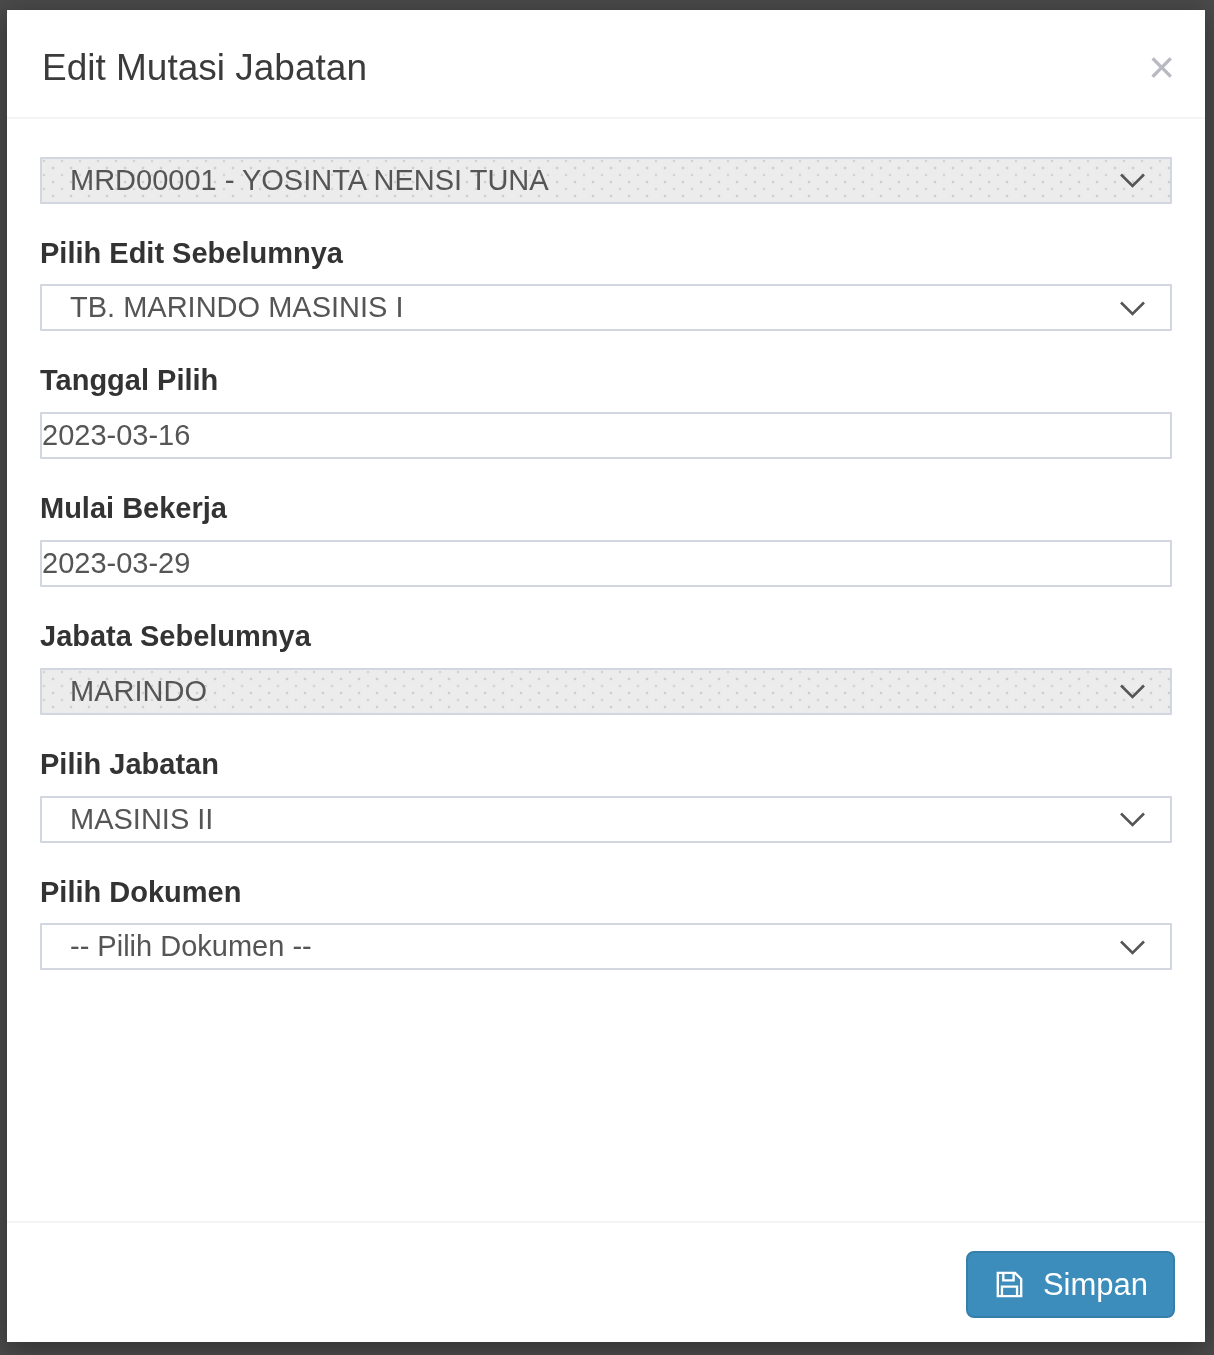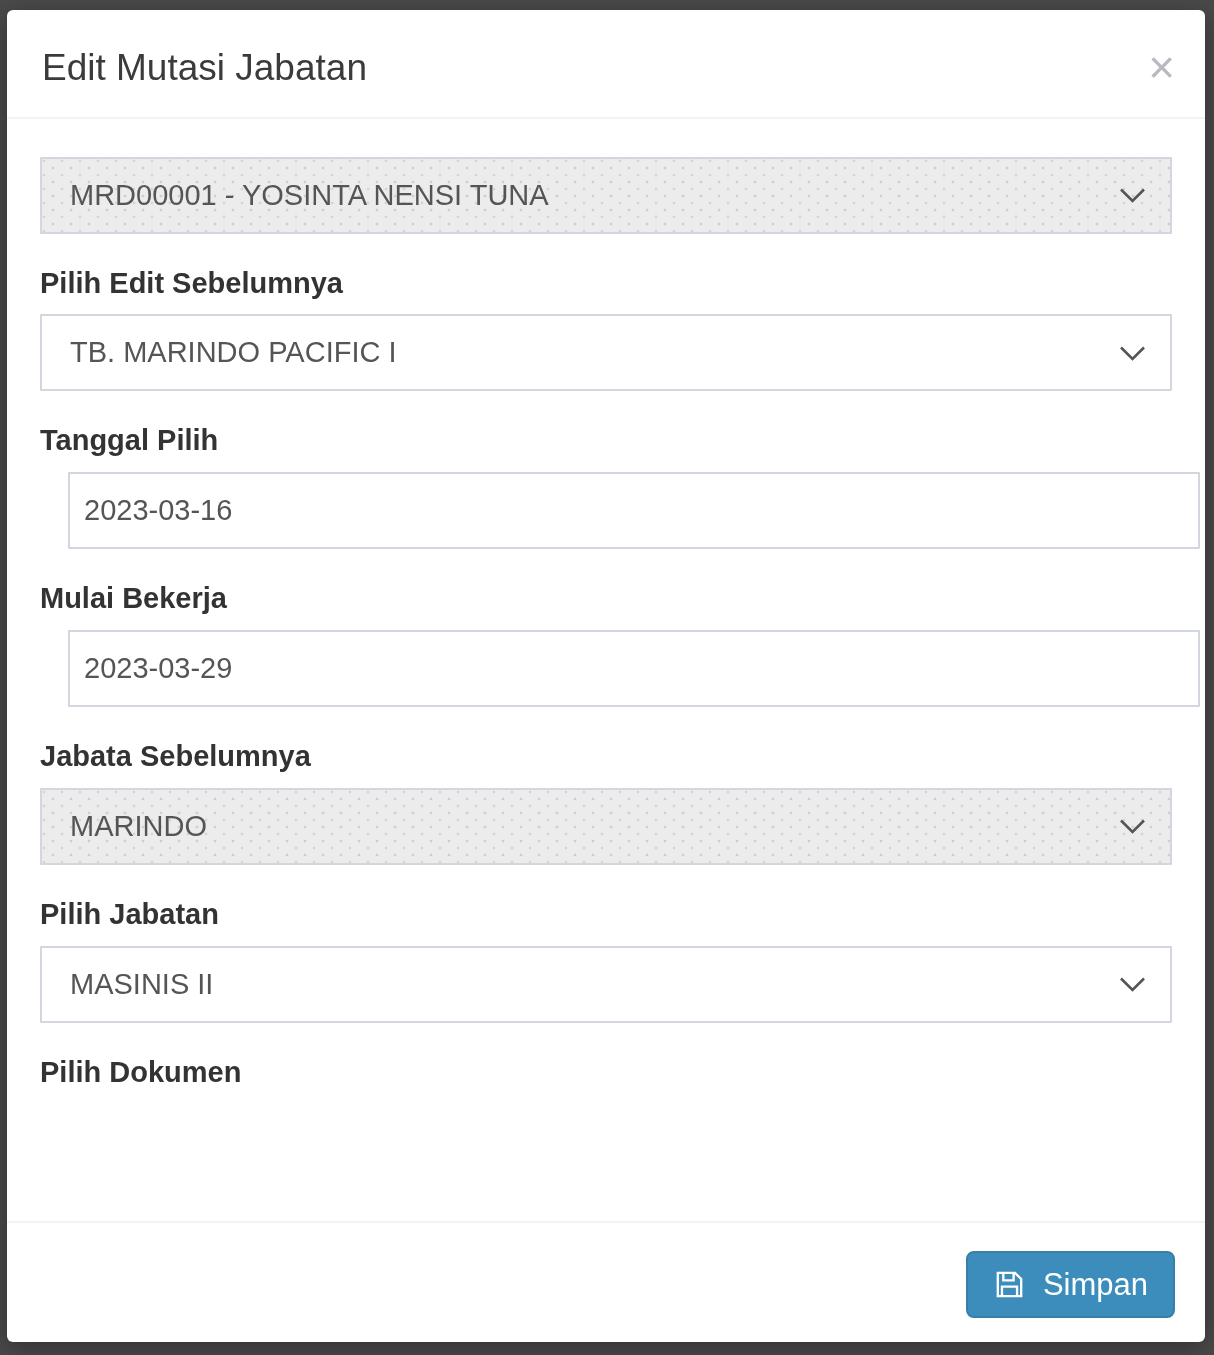--- a/index.html
+++ b/index.html
@@ -7,21 +7,21 @@
     width: 1214px; height: 1355px;
     background: #4a4a4a;
     font-family: "Liberation Sans", "DejaVu Sans", sans-serif;
     overflow: hidden;
   }
   .modal {
     position: absolute;
     left: 7px; top: 10px;
     width: 1198px; height: 1332px;
     background: #ffffff;
-    border-radius: 6px;
+    border-radius: 0;
     box-shadow: 0 6px 26px rgba(0,0,0,0.35);
     display: flex;
     flex-direction: column;
   }
   .modal-header {
     position: relative;
     padding: 38px 36px 28px 35px;
     border-bottom: 2px solid #f4f4f4;
   }
   .modal-title {
@@ -48,21 +48,21 @@
   .field-label {
     display: block;
     font-size: 29px;
     font-weight: 700;
     color: #333333;
     line-height: 1.2;
     margin-bottom: 14px;
   }
   .control {
     width: 100%;
-    height: 77px;
+    height: 47px;
     border: 2px solid #d2d6de;
     background: #ffffff;
     font-size: 29px;
     color: #555555;
     border-radius: 1px;
   }
   .select-control {
     display: flex;
     align-items: center;
     position: relative;
@@ -84,24 +84,23 @@
     text-overflow: ellipsis;
   }
   .chevron {
     position: absolute;
     right: 24px;
     top: 50%;
     transform: translateY(-44%);
   }
   .text-control {
     display: block;
-    padding: 0 14px;
+    padding: 0 0;
     font-family: "Liberation Sans", "DejaVu Sans", sans-serif;
     outline: none;
-    margin-left: 28px;
   }
   .modal-footer {
     margin-top: auto;
     border-top: 2px solid #f4f4f4;
     padding: 28px 30px 24px 30px;
     text-align: right;
   }
   .save-btn {
     display: inline-flex;
     align-items: center;
@@ -135,21 +134,21 @@
         <span class="select-value">MRD00001 - YOSINTA NENSI TUNA</span>
         <svg class="chevron" width="27" height="17" viewBox="0 0 27 17">
             <polyline points="2,2 13.5,13.5 25,2" fill="none" stroke="#555555" stroke-width="2.6"></polyline>
           </svg>
       </div>
     </div>
 
     <div class="form-group">
       <label class="field-label">Pilih Edit Sebelumnya</label>
       <div class="control select-control">
-        <span class="select-value">TB. MARINDO PACIFIC I</span>
+        <span class="select-value">TB. MARINDO MASINIS I</span>
         <svg class="chevron" width="27" height="17" viewBox="0 0 27 17">
             <polyline points="2,2 13.5,13.5 25,2" fill="none" stroke="#555555" stroke-width="2.6"></polyline>
           </svg>
       </div>
     </div>
 
     <div class="form-group">
       <label class="field-label">Tanggal Pilih</label>
       <input type="text" class="control text-control" value="2023-03-16" style="">
     </div>
@@ -174,20 +173,26 @@
       <div class="control select-control">
         <span class="select-value">MASINIS II</span>
         <svg class="chevron" width="27" height="17" viewBox="0 0 27 17">
             <polyline points="2,2 13.5,13.5 25,2" fill="none" stroke="#555555" stroke-width="2.6"></polyline>
           </svg>
       </div>
     </div>
 
     <div class="form-group">
       <label class="field-label">Pilih Dokumen</label>
+      <div class="control select-control">
+        <span class="select-value">-- Pilih Dokumen --</span>
+        <svg class="chevron" width="27" height="17" viewBox="0 0 27 17">
+            <polyline points="2,2 13.5,13.5 25,2" fill="none" stroke="#555555" stroke-width="2.6"></polyline>
+          </svg>
+      </div>
     </div>
 
   </div>
 
   <div class="modal-footer">
     <button class="save-btn">
       <span class="save-icon-wrap">
         <svg width="33" height="33" viewBox="0 0 24 24" fill="none" stroke="#ffffff" stroke-width="1.7">
           <path d="M3.5 3.5 H16 L20.5 8 V20.5 H3.5 Z"></path>
           <path d="M7.5 3.5 V9 H15 V3.5"></path>

